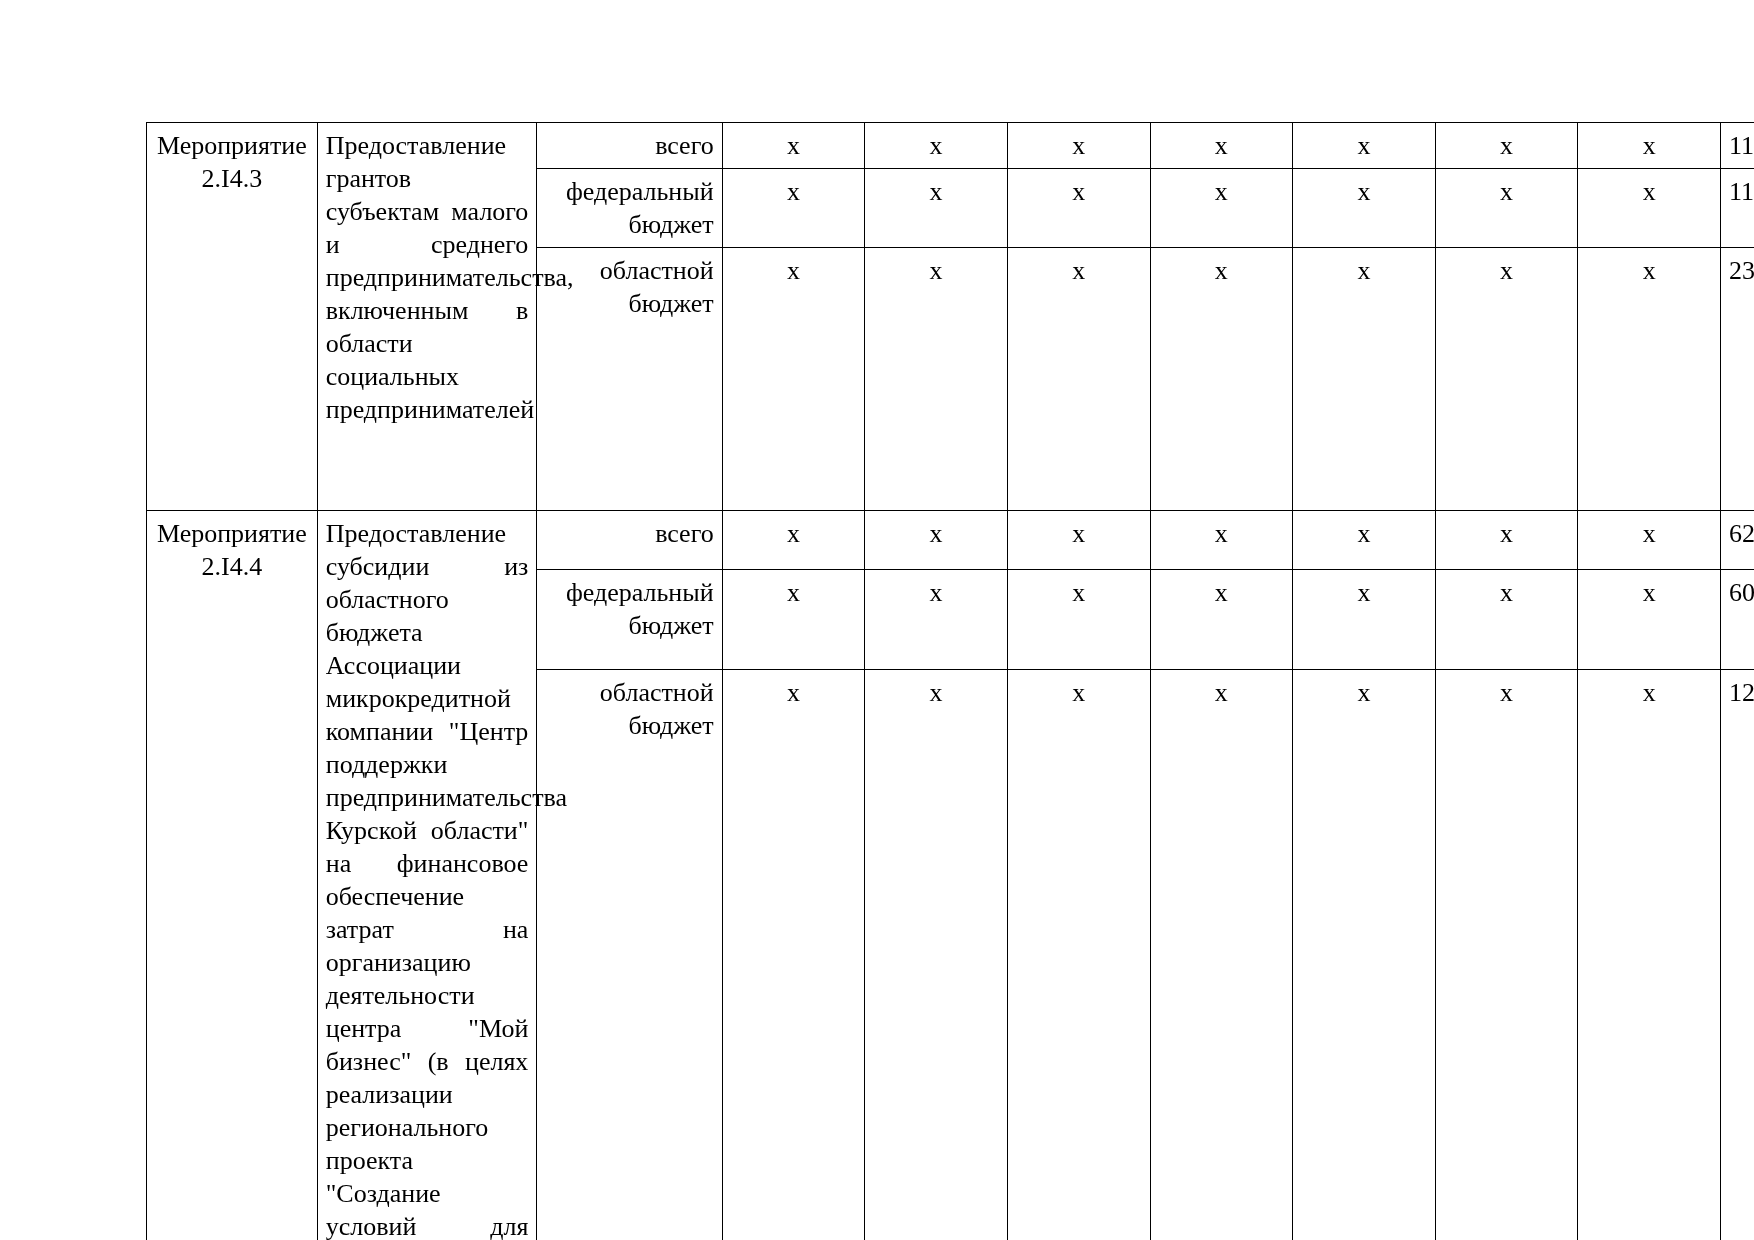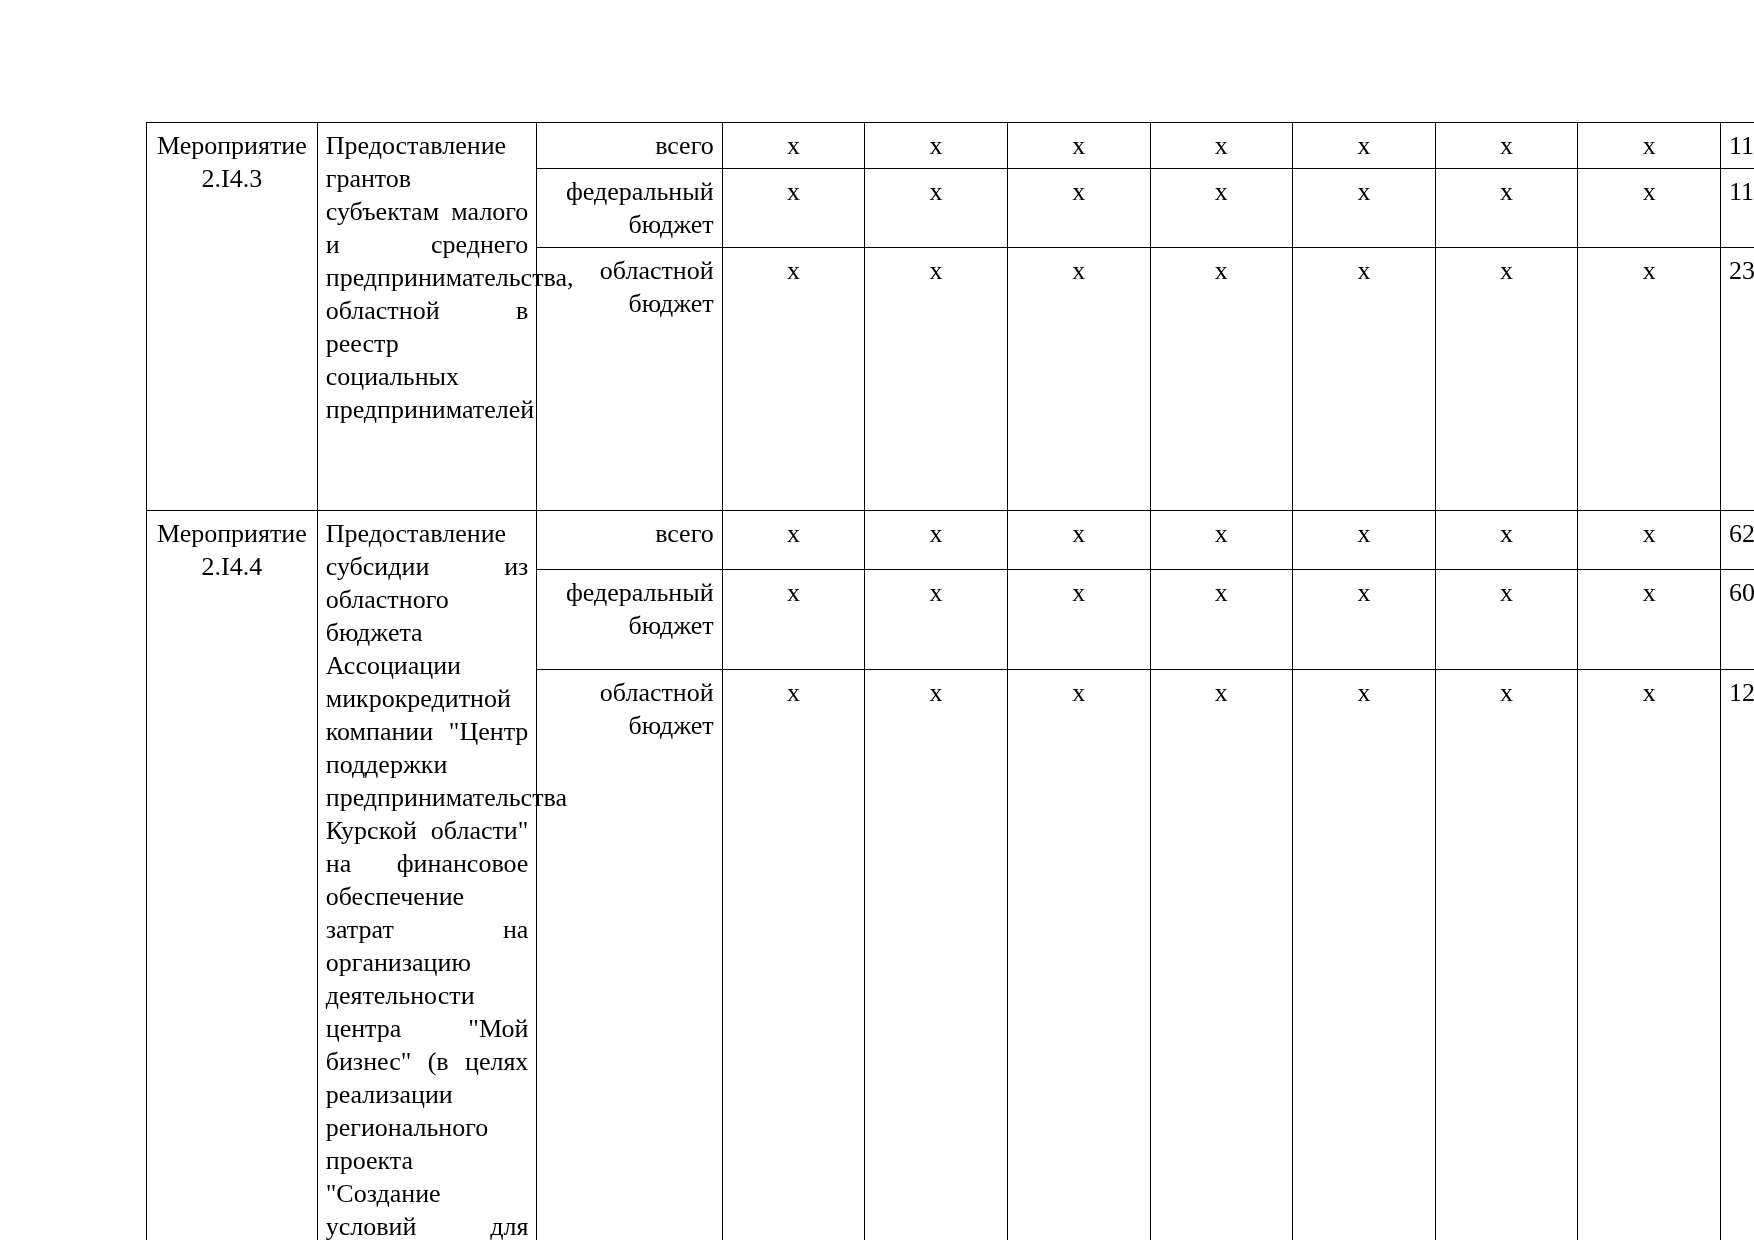--- a/index.html
+++ b/index.html
@@ -96,21 +96,21 @@
         <col class="c-year">
         <col class="c-year">
         <col class="c-year">
         <col class="c-year">
         <col class="c-last">
       </colgroup>
       <tbody>
 
         <tr>
           <td class="measure-cell" rowspan="3">Мероприятие 2.I4.3</td>
-          <td class="desc-cell" rowspan="3">Предоставление грантов субъектам малого и среднего предпринимательства, областной в реестр социальных предпринимателей</td>
+          <td class="desc-cell" rowspan="3">Предоставление грантов субъектам малого и среднего предпринимательства, включенным в области социальных предпринимателей</td>
           <td class="source-cell">всего</td>
           <td class="x-cell">x</td>
           <td class="x-cell">x</td>
           <td class="x-cell">x</td>
           <td class="x-cell">x</td>
           <td class="x-cell">x</td>
           <td class="x-cell">x</td>
           <td class="x-cell">x</td>
           <td class="num-cell">11567</td>
         </tr>

